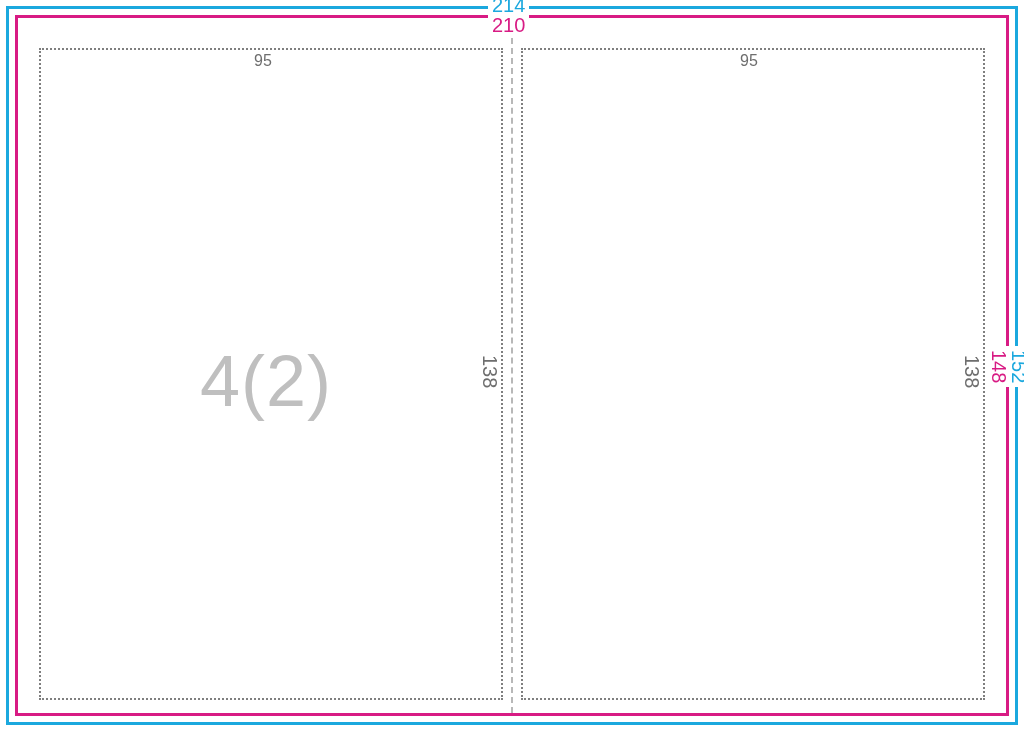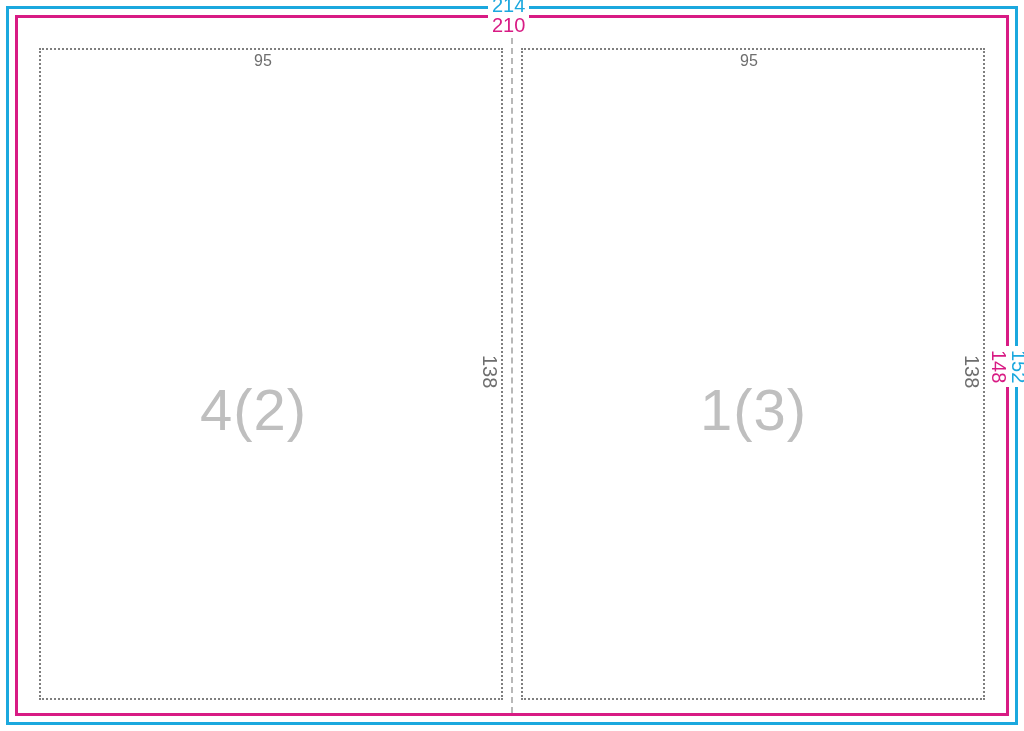--- a/index.html
+++ b/index.html
@@ -55,24 +55,23 @@
     position: absolute;
     left: 511px;
     top: 18px;
     bottom: 18px;
     width: 0;
     border-left: 2px dashed #b8b8b8;
   }
   .page-label {
     position: absolute;
     color: #bfbfbf;
-    font-size: 58px;
+    font-size: 72px;
     font-weight: 400;
     letter-spacing: 1px;
-    margin-top: 36px;
   }
   .page-label.left  { left: 200px; top: 340px; }
   .page-label.right { left: 700px; top: 340px; }
 
   .dim-top {
     position: absolute;
     color: #6e6e6e;
     font-size: 16px;
     top: 52px;
   }
@@ -139,21 +138,20 @@
 
   <div class="bleed"></div>
   <div class="trim"></div>
 
   <div class="fold"></div>
 
   <div class="safe left"></div>
   <div class="safe right"></div>
 
   <div class="page-label left">4(2)</div>
-  <div class="page-label right">1(3)</div>
 
   <div class="dim-top w-left">95</div>
   <div class="dim-top w-right">95</div>
   <div class="dim-side h-left">138</div>
   <div class="dim-side h-right">138</div>
 
   <div class="bleed-label-top">214</div>
   <div class="trim-label-top">210</div>
   <div class="bleed-label-side">152</div>
   <div class="trim-label-side">148</div>

